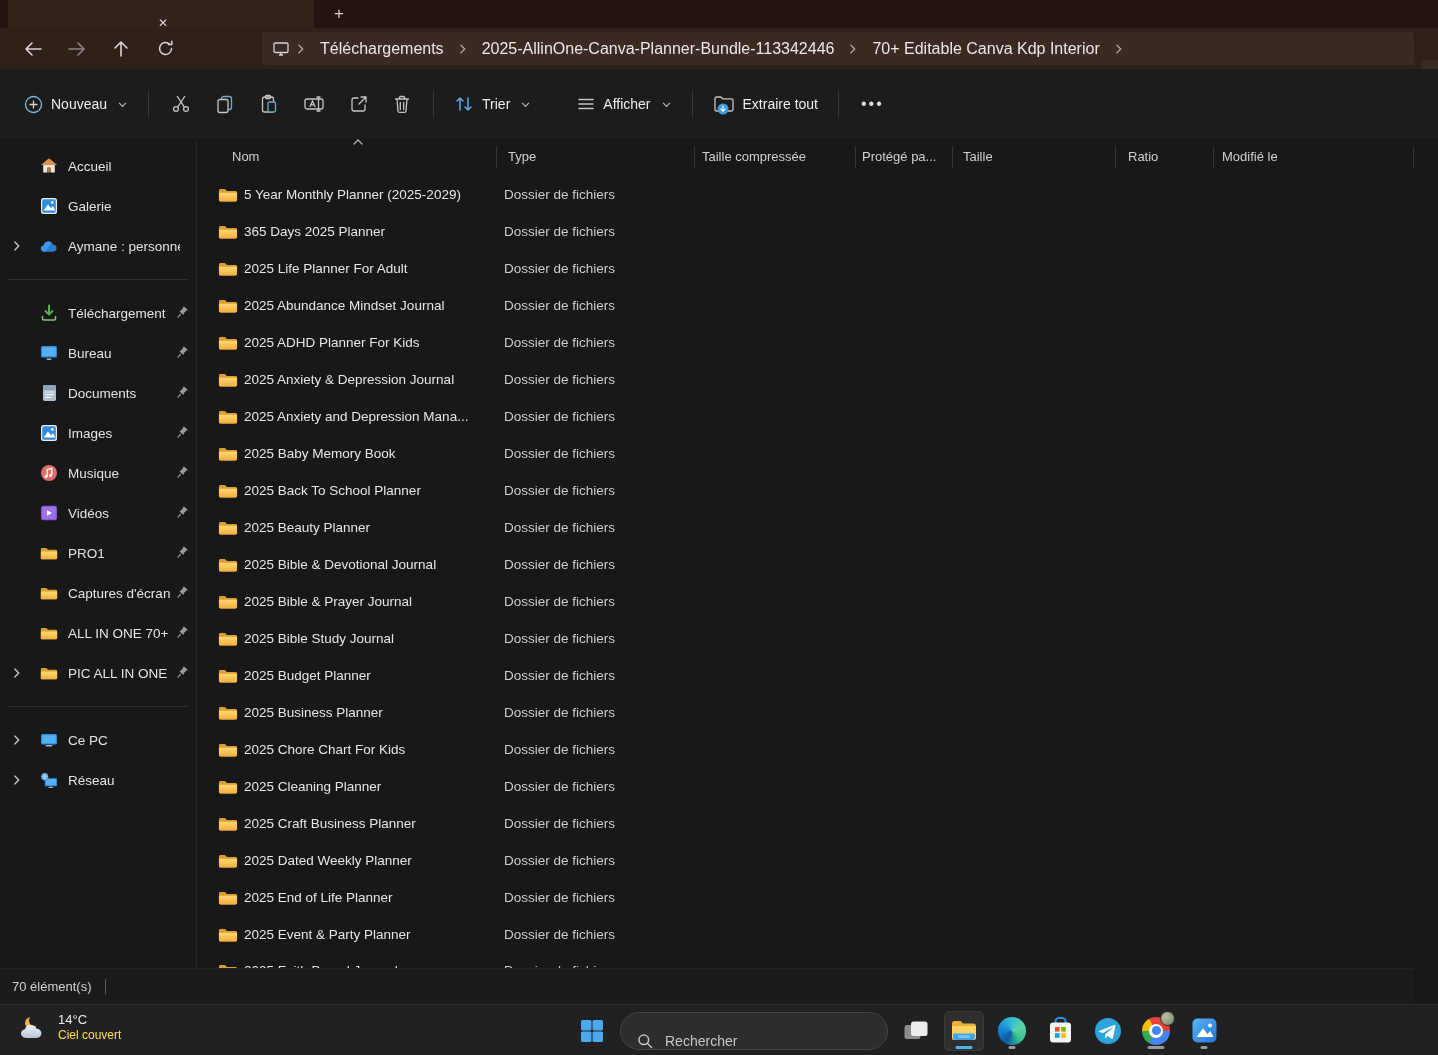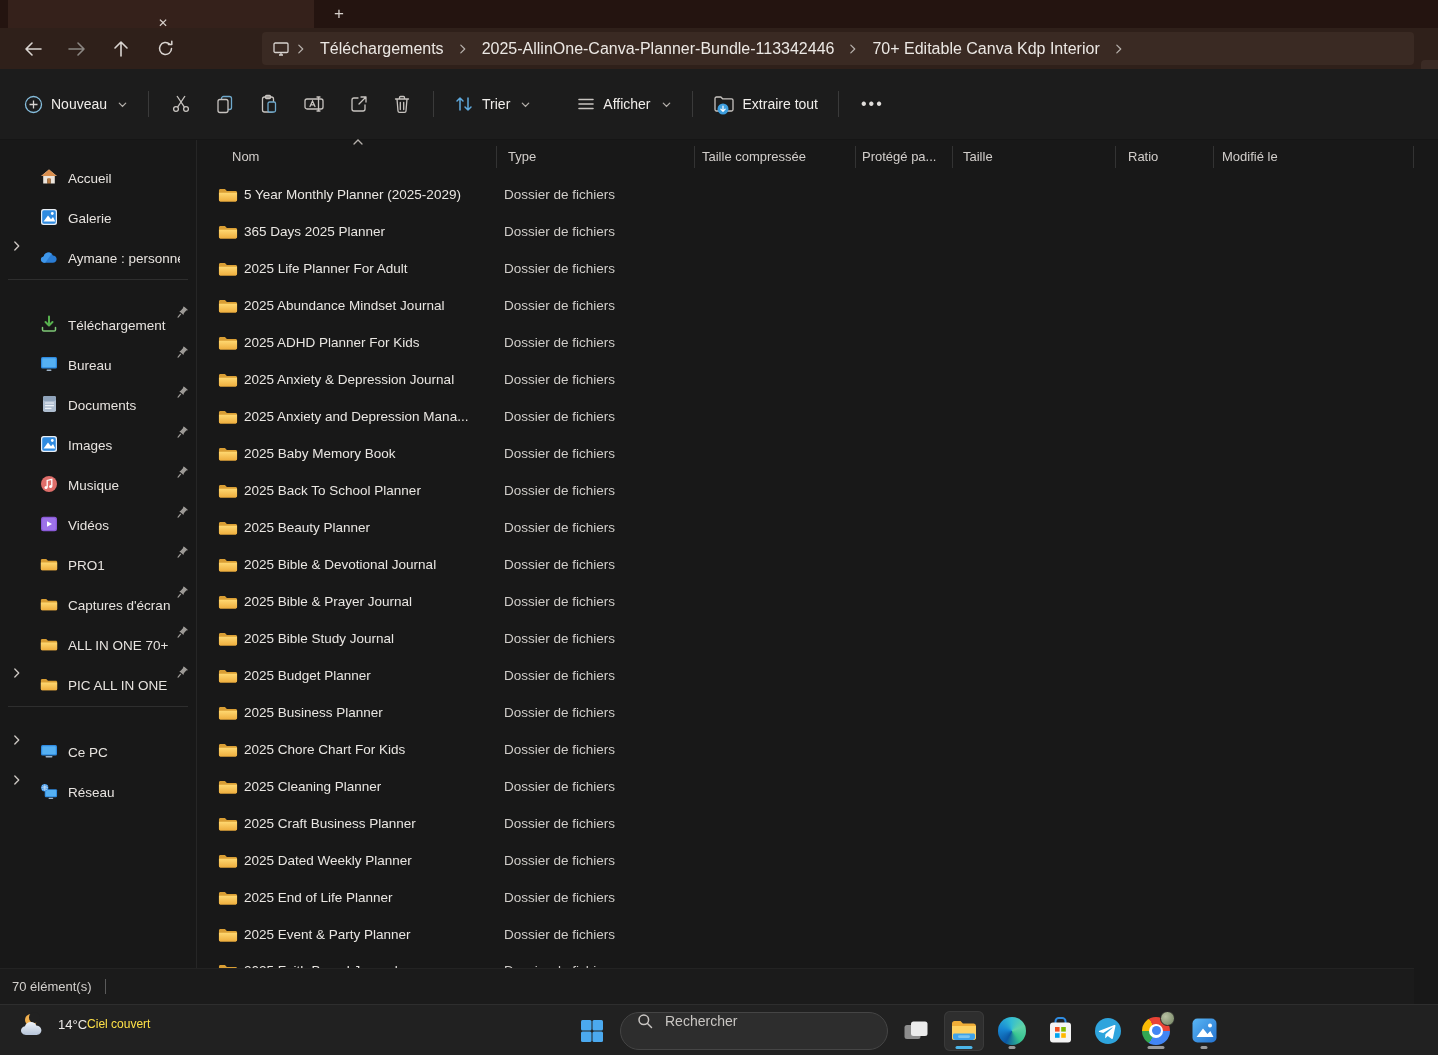--- a/index.html
+++ b/index.html
@@ -30,21 +30,21 @@
   .tb-divider { width:1px; height:26px; background:#3a3a3a; margin:0 10px; }
   .chev-down { margin-left:2px; display:flex; }
   .more-dots { font-size:16px; letter-spacing:2px; color:#e0ddda; padding:0 12px; }
 
   
   .main { position:absolute; left:0; top:140px; width:1438px; height:828px; background:#181818; }
   .side-divider { position:absolute; left:196px; top:0; width:1px; height:828px; background:#262626; }
 
   
   .sidebar { position:absolute; left:0; top:0; width:196px; height:828px; padding-top:6px; overflow:hidden; }
-  .side-item { position:relative; height:40px; display:flex; align-items:flex-end; gap:10px; padding-left:40px; border-radius:5px; }
+  .side-item { position:relative; height:40px; display:flex; align-items:center; gap:10px; padding-left:40px; border-radius:5px; }
   .side-item .chev { position:absolute; left:10px; top:50%; transform:translateY(-50%); display:flex; }
   .side-item .s-ico { width:18px; height:18px; flex:0 0 18px; display:flex; align-items:center; justify-content:center; }
   .side-label { font-size:13.5px; color:#e7e3df; white-space:nowrap; overflow:hidden; max-width:112px; }
   .side-pin { position:absolute; right:8px; top:50%; transform:translateY(-50%); display:flex; }
   .side-sep { height:1px; background:#2e2e2e; margin:13px 8px 13px 8px; }
 
   
   .content { position:absolute; left:196px; top:0; width:1242px; height:828px; }
   .colheaders { position:relative; height:36px; }
   .colh { position:absolute; top:9px; font-size:13px; color:#d2cecb; white-space:nowrap; }
@@ -60,30 +60,30 @@
   .partial-wrap { position:absolute; left:0; top:813px; width:1242px; height:15px; overflow:hidden; }
 
   
   .statusbar { position:absolute; left:0; top:968px; width:1414px; height:36px; background:#1b1b1b; border-top:1px solid #232323; display:flex; align-items:center; padding-left:12px; gap:14px; }
   .status-count { font-size:13px; color:#d3d0cd; }
   .status-sep { width:1px; height:15px; background:#5a5a5a; }
 
   
   .taskbar { position:absolute; left:0; top:1004px; width:1438px; height:51px; background:#212121; border-top:1px solid #2e2e2e; }
   .weather { position:absolute; left:10px; top:5px; display:flex; align-items:center; gap:10px; padding:2px 8px; border-radius:5px; }
-  .weather-txt { display:flex; line-height:1.25; }
+  .weather-txt { display:flex; flex-direction:column; line-height:1.25; }
   .w-temp { font-size:13px; color:#eceae8; }
   .w-cond { font-size:12px; color:#fde047; }
   .tb-icons { position:absolute; left:572px; top:0; height:51px; display:flex; align-items:center; gap:8px; }
   .tb-app { position:relative; width:40px; height:40px; border-radius:6px; display:flex; align-items:center; justify-content:center; }
   .tb-app.active-box { background:#2e2e2e; box-shadow:0 0 0 1px #3a3a3a inset; }
   .pill { position:absolute; bottom:2px; left:50%; transform:translateX(-50%); height:3px; border-radius:2px; background:#9a9a9a; width:7px; }
   .pill.wide { width:17px; }
   .pill.blue { background:#4cb5e8; width:17px; }
-  .searchbox { width:268px; height:38px; background:#2d2d2d; border:1px solid #454545; border-radius:19px; display:flex; align-items:flex-start; gap:12px; padding:0 16px; }
+  .searchbox { width:268px; height:38px; background:#2d2d2d; border:1px solid #454545; border-radius:19px; display:flex; align-items:flex-end; gap:12px; padding:0 16px; }
   .searchbox span { font-size:14px; color:#c9c6c3; }
 
   svg { display:block; }
 </style>
 </head>
 <body>
 
 <svg width="0" height="0" style="position:absolute">
   <defs>
     <linearGradient id="foldGrad" x1="0" y1="0" x2="0" y2="1">

